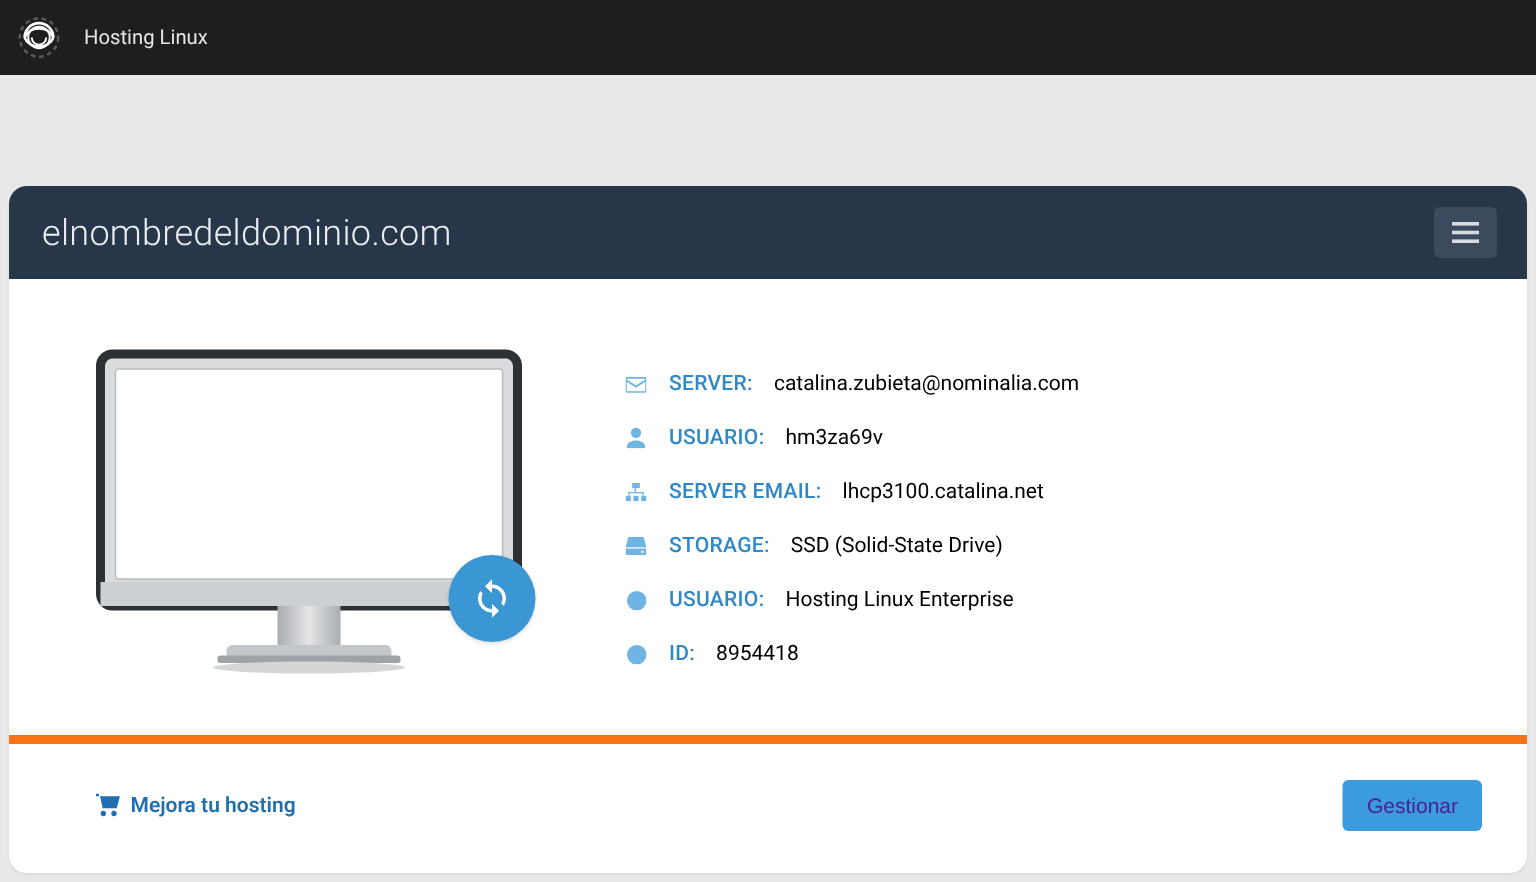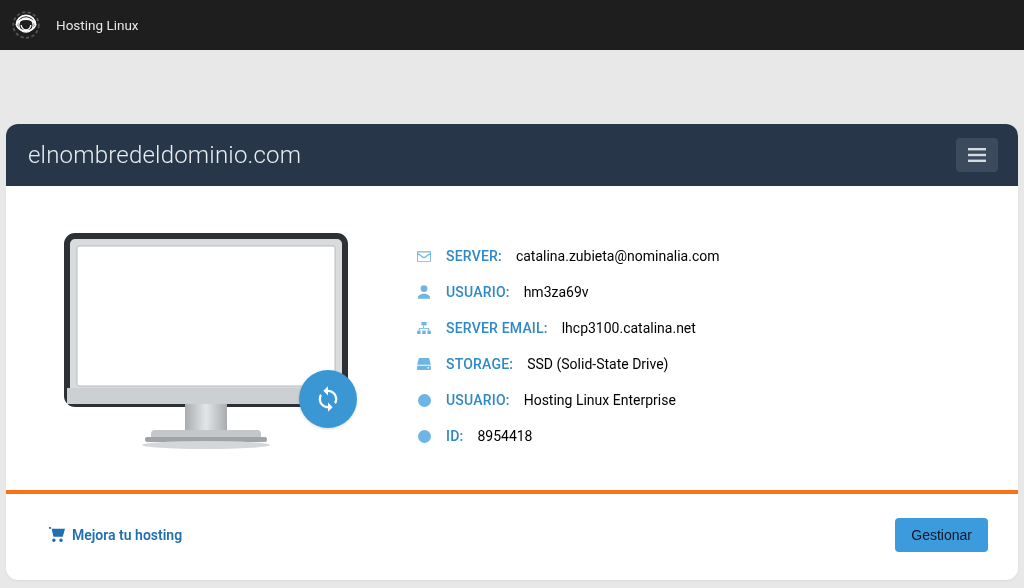--- a/index.html
+++ b/index.html
@@ -23,23 +23,23 @@
     .monitor-wrap { position: relative; width: 290px; height: 230px; }
     .refresh-badge { position: absolute; right: -6px; bottom: 34px; width: 58px; height: 58px; border-radius: 50%; background: #3a97d3; display: flex; align-items: center; justify-content: center; box-shadow: 0 1px 3px rgba(0,0,0,.15); }
     .refresh-badge svg { width: 28px; height: 28px; }
 
     .right-col { flex: 1; padding-top: 6px; }
     .info-row { display: flex; align-items: center; gap: 14px; padding: 10px 0; font-size: 14px; color: #5a5a5a; }
     .info-row .ico { width: 16px; flex: 0 0 16px; display: inline-flex; align-items: center; justify-content: center; color: #6fb5e4; }
     .info-label { color: #2f89c7; font-weight: 500; letter-spacing: .2px; }
     .info-value { color: #000000; }
 
-    .card-footer { border-top: 4px solid #f97316; display: flex; align-items: center; justify-content: space-between; padding: 24px 30px 28px 42px; }
+    .card-footer { border-top: 6px solid #f97316; display: flex; align-items: center; justify-content: space-between; padding: 24px 30px 28px 57px; }
     .upgrade-link { color: #1f6fb1; font-size: 14px; font-weight: 600; display: inline-flex; align-items: center; gap: 6px; cursor: pointer; }
-    .gestionar-btn { background: #3c9bdc; color: #0f172a; font-size: 14px; font-weight: 500; padding: 9px 16px; border: none; border-radius: 4px; cursor: pointer; }
+    .gestionar-btn { background: #3c9bdc; color: #4c1d95; font-size: 14px; font-weight: 500; padding: 9px 16px; border: none; border-radius: 4px; cursor: pointer; }
     
     
     .ico svg path, .ico svg rect, .ico svg circle, .ico svg polygon { fill: #6fb5e4; }
   </style>
 </head>
 <body>
 
 <div class="topbar">
   <div class="logo-circle">
     <svg viewBox="0 0 40 40" width="32" height="32">

